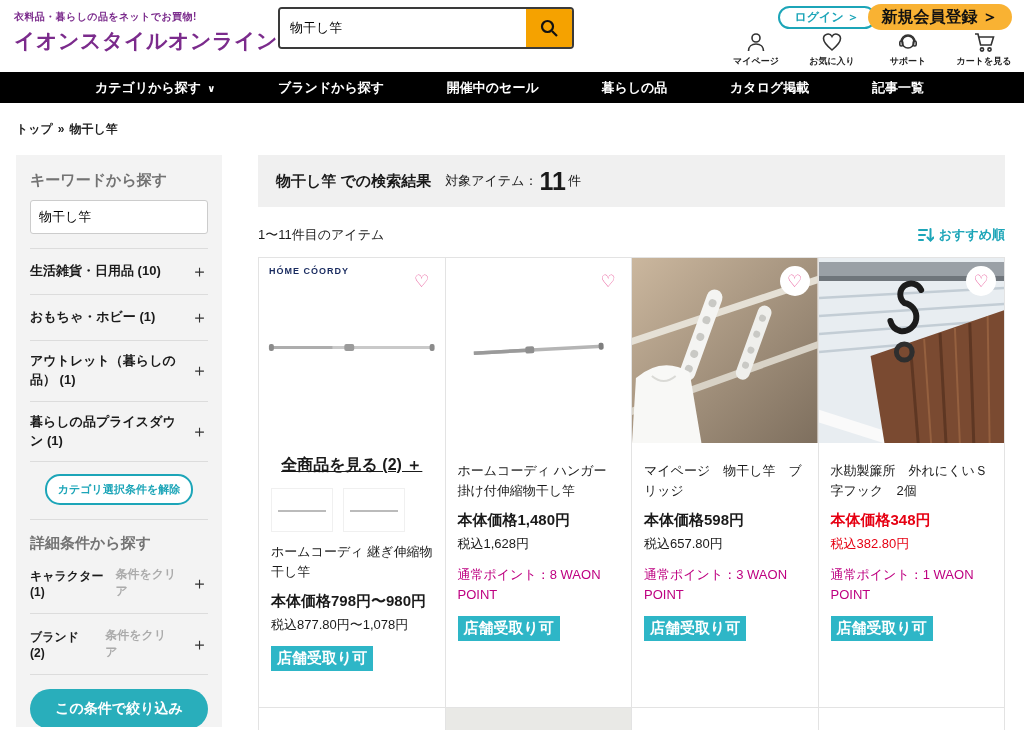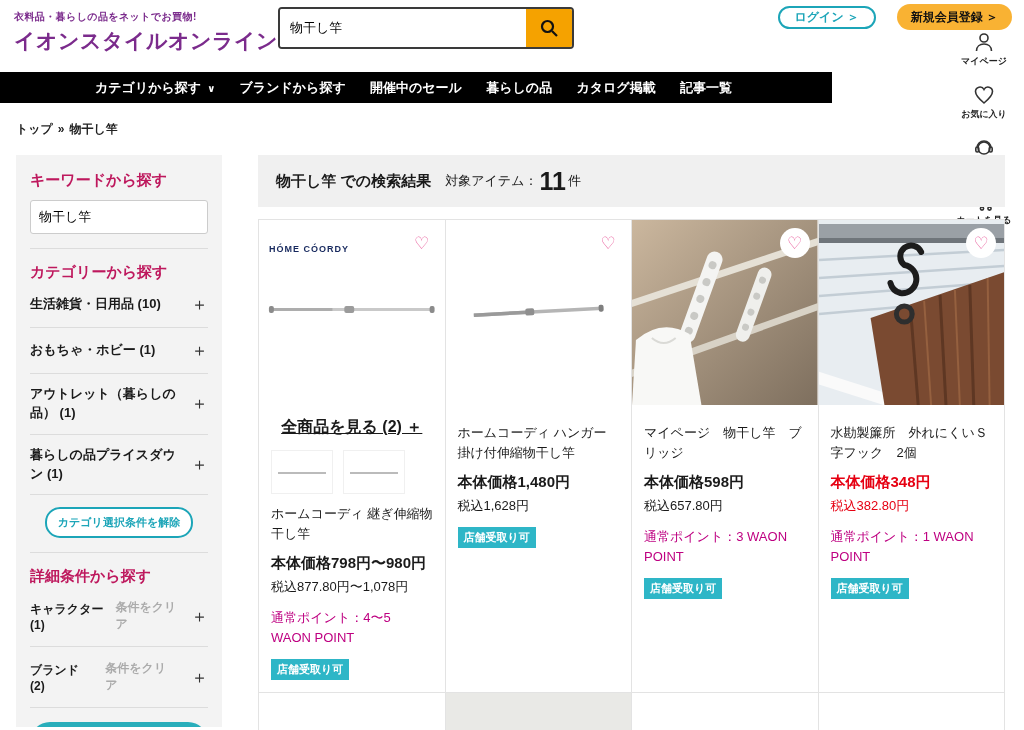--- a/index.html
+++ b/index.html
@@ -15,42 +15,42 @@
 
 .searchbar { position:absolute; left:278px; top:7px; width:296px; height:42px; display:flex;
   border:2px solid #3a3a3a; border-radius:4px; overflow:hidden; background:#fff; }
 .searchbar input { flex:1; border:0; outline:none; padding:0 10px; font-size:13px; font-family:inherit; }
 .search-btn { width:46px; background:#F5A200; border:0; display:flex; align-items:center; justify-content:center; cursor:pointer; }
 
 .login-btn { position:absolute; right:148px; top:6px; height:23px; padding:0 15px;
   border:2px solid #1CA5B8; border-radius:13px; background:#fff; color:#1CA5B8;
   font-size:12px; font-weight:bold; display:flex; align-items:center; cursor:pointer; font-family:inherit; }
 .register-btn { position:absolute; right:12px; top:4px; height:26px; padding:0 14px; border:0;
-  border-radius:14px; background:#F9B233; color:#111; font-size:12px; font-weight:bold;
+  border-radius:14px; background:#F9B233; color:#111; font-size:16px; font-weight:bold;
   display:flex; align-items:center; cursor:pointer; font-family:inherit; }
 
-.quick-links { position:absolute; right:10px; top:31px; display:flex; gap:16px;flex-direction:column; }
+.quick-links { position:absolute; right:10px; top:31px; display:flex; gap:16px; }
 .quick-link { display:flex; flex-direction:column; align-items:center; width:60px; cursor:pointer; }
 .quick-link svg { width:22px; height:22px; }
 .quick-link .ql-label { font-size:9px; font-weight:bold; margin-top:2px; color:#222; white-space:nowrap; }
 
 
-.nav { position:absolute; top:72px; left:0; width:832px; height:31px; background:#000;
+.nav { position:absolute; top:72px; left:0; width:1024px; height:31px; background:#000;
   display:flex; align-items:center; justify-content:space-between; padding:0 100px 0 95px; }
 .nav-item { color:#fff; font-size:13px; font-weight:bold; cursor:pointer; white-space:nowrap; }
 .nav-item .chev { font-size:10px; margin-left:6px; }
 
 
 .breadcrumb { position:absolute; top:121px; left:16px; font-size:12px; font-weight:bold; color:#222; }
 .breadcrumb .sep { margin:0 5px; }
 
 
 .sidebar { position:absolute; left:16px; top:155px; width:206px; height:572px;
   background:#F3F3F3; padding:16px 14px; overflow:hidden; }
-.side-heading { font-size:15px; font-weight:bold; color:#be185d; }
+.side-heading { font-size:15px; font-weight:bold; color:#737373; }
 .keyword-input { width:100%; height:34px; margin-top:10px; border:1px solid #CCC; border-radius:3px;
   padding:0 8px; font-size:13px; font-family:inherit; background:#fff; }
 .side-divider { border-top:1px solid #DCDCDC; margin-top:14px; }
 .mt14 { margin-top:14px; }
 .cat-item { display:flex; justify-content:space-between; align-items:center; padding:11px 0;
   border-bottom:1px solid #DCDCDC; font-size:13px; font-weight:bold; cursor:pointer; }
 .cat-item .cat-label { line-height:1.45; max-width:148px; }
 .plus { font-size:17px; font-weight:400; color:#333; margin-left:8px; flex:none; }
 .clear-cat-btn { display:block; margin:12px auto 0; padding:6px 11px; background:#fff;
   border:2px solid #1CA5B8; border-radius:15px; color:#1CA5B8; font-size:11px; font-weight:bold;
@@ -74,36 +74,36 @@
 .range-text { font-size:13px; }
 .sort { display:flex; align-items:center; gap:5px; color:#1CA5B8; font-size:13px; font-weight:bold; cursor:pointer; }
 
 .grid { margin-top:12px; display:grid; grid-template-columns:repeat(4,1fr);
   border-left:1px solid #E3E3E3; border-top:1px solid #E3E3E3; }
 .card { position:relative; background:#fff; border-right:1px solid #E3E3E3; border-bottom:1px solid #E3E3E3;
   min-height:450px; cursor:pointer; }
 .card.partial { min-height:200px; }
 .card-img { height:185px; position:relative; overflow:hidden; background:#fff; }
 .card-img svg { display:block; width:100%; height:100%; }
-.brand-logo-text { position:absolute; left:10px; top:24px; font-size:9px; font-weight:bold;
+.brand-logo-text { position:absolute; left:10px; top:8px; font-size:9px; font-weight:bold;
   letter-spacing:1px; color:#17295E; }
 .heart { position:absolute; top:8px; right:8px; width:30px; height:30px; border-radius:50%;
   background:#fff; display:flex; align-items:center; justify-content:center;
   color:#E9609E; font-size:17px; cursor:pointer; z-index:2; line-height:1; }
 .card-info { padding:8px 12px 12px; }
 .see-all-wrap { text-align:center; margin-top:4px; }
 .see-all { font-size:16px; font-weight:bold; text-decoration:underline; cursor:pointer; }
 .thumbs { display:flex; gap:10px; margin-top:12px; }
 .thumb { width:62px; height:44px; background:#fff; border:1px solid #F0F0F0; position:relative; cursor:pointer; }
 .thumb::after { content:""; position:absolute; left:6px; right:6px; top:50%; height:2px; background:#BBB; }
 .p-name { font-size:13px; line-height:1.55; margin-top:10px; }
 .p-price { font-size:15px; font-weight:bold; margin-top:10px; }
 .p-tax { font-size:13px; margin-top:5px; }
 .p-points { font-size:13px; color:#BE0081; margin-top:12px; line-height:1.5; }
-.badge { display:inline-block; margin-top:12px; background:#2EB6C7; color:#fff; font-size:11px;
+.badge { display:inline-block; margin-top:12px; background:#2EB6C7; color:#fff; font-size:15px;
   font-weight:bold; padding:3px 6px;font-family:Liberation Mono, monospace; }
 .card.red .p-price, .card.red .p-tax { color:#E60012; }
 .partial-img { height:200px; background:#fff; }
 .partial-img.gray { background:#E9E9E6; }
 </style>
 </head>
 <body>
 
 <div class="header">
   <div class="brand">
@@ -171,21 +171,20 @@
 
 <div class="breadcrumb">
   <span>トップ</span><span class="sep">»</span><span>物干し竿</span>
 </div>
 
 <div class="sidebar">
   <div class="side-heading">キーワードから探す</div>
   <input type="text" class="keyword-input" value="物干し竿" style="">
 
   <div class="side-divider"></div>
-  <div class="side-heading mt14">カテゴリーから探す</div>
 
   <div class="cat-item">
     <span class="cat-label">生活雑貨・日用品 (10)</span>
     <span class="plus">＋</span>
   </div>
   <div class="cat-item">
     <span class="cat-label">おもちゃ・ホビー (1)</span>
     <span class="plus">＋</span>
   </div>
   <div class="cat-item">
@@ -218,20 +217,33 @@
 
 <div class="main">
 
   <div class="result-header">
     <span class="result-title">物干し竿 での検索結果</span>
     <span class="result-target">対象アイテム：</span>
     <span class="result-count">11</span>
     <span class="result-unit">件</span>
   </div>
 
+  <div class="results-meta">
+    <span class="range-text">1〜11件目のアイテム</span>
+    <span class="sort">
+      <svg width="16" height="14" viewBox="0 0 16 14" fill="none" stroke="#1CA5B8" stroke-width="2" stroke-linecap="round">
+        <line x1="1" y1="2" x2="9" y2="2"></line>
+          <line x1="1" y1="7" x2="7" y2="7"></line>
+          <line x1="1" y1="12" x2="5" y2="12"></line>
+        <line x1="12.5" y1="1" x2="12.5" y2="12"></line>
+          <path d="M9.5 9.5 L12.5 12.5 L15.5 9.5"></path>
+      </svg>
+      <span>おすすめ順</span>
+    </span>
+  </div>
 
   <div class="grid">
 
     <div class="card">
       <span class="heart">♡</span>
       <div class="card-img">
         <div class="brand-logo-text">HÓME CÓORDY</div>
         <svg viewBox="0 0 187 185" preserveAspectRatio="none">
           <rect width="187" height="185" fill="#ffffff"></rect>
           <rect x="12" y="88" width="163" height="3" fill="#C9C9C9"></rect>
@@ -245,21 +257,20 @@
         <div class="see-all-wrap">
           <span class="see-all">全商品を見る (2) ＋</span>
         </div>
         <div class="thumbs">
           <div class="thumb"></div>
           <div class="thumb"></div>
         </div>
         <div class="p-name">ホームコーディ 継ぎ伸縮物干し竿</div>
         <div class="p-price">本体価格798円〜980円</div>
         <div class="p-tax">税込877.80円〜1,078円</div>
-        <div class="p-points">通常ポイント：4〜5 WAON POINT</div>
         <span class="badge">店舗受取り可</span>
       </div>
     </div>
 
     <div class="card">
       <span class="heart">♡</span>
       <div class="card-img">
         <svg viewBox="0 0 187 185" preserveAspectRatio="none">
           <rect width="187" height="185" fill="#ffffff"></rect>
           <g transform="rotate(-3 93 92)">
@@ -267,20 +278,21 @@
             <rect x="28" y="90" width="55" height="3.5" fill="#9A9A9A"></rect>
             <rect x="80" y="88" width="9" height="7" rx="2" fill="#8F8F8F"></rect>
             <rect x="154" y="88" width="5" height="7" rx="2" fill="#7F7F7F"></rect>
           </g>
         </svg>
       </div>
       <div class="card-info">
         <div class="p-name">ホームコーディ ハンガー掛け付伸縮物干し竿</div>
         <div class="p-price">本体価格1,480円</div>
         <div class="p-tax">税込1,628円</div>
+        <div class="p-points">通常ポイント：8 WAON POINT</div>
         <span class="badge">店舗受取り可</span>
       </div>
     </div>
 
     <div class="card">
       <span class="heart">♡</span>
       <div class="card-img">
         <svg viewBox="0 0 187 185" preserveAspectRatio="none">
           <defs>
             <linearGradient id="g3" x1="0" y1="0" x2="1" y2="1">

